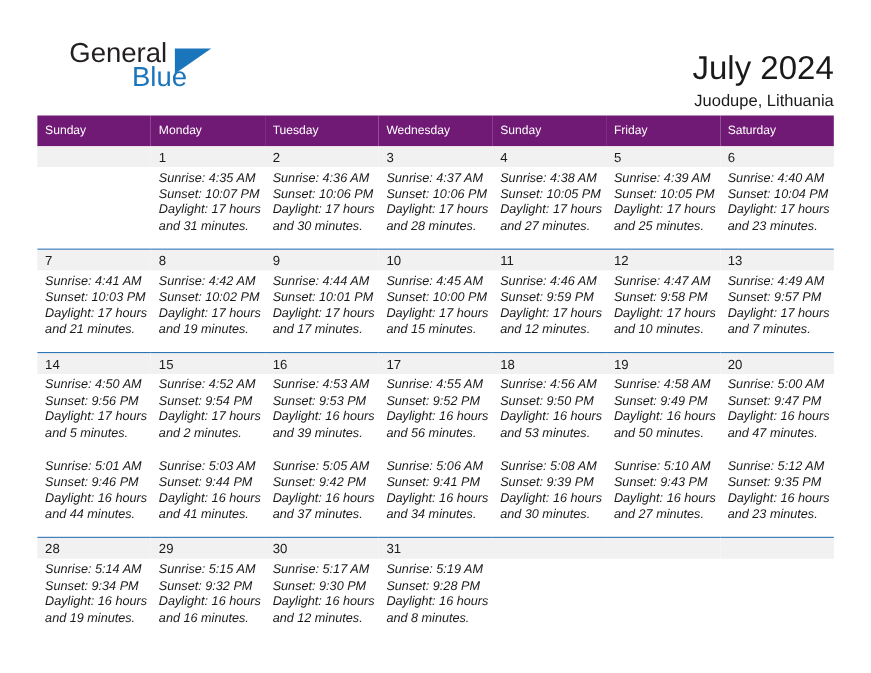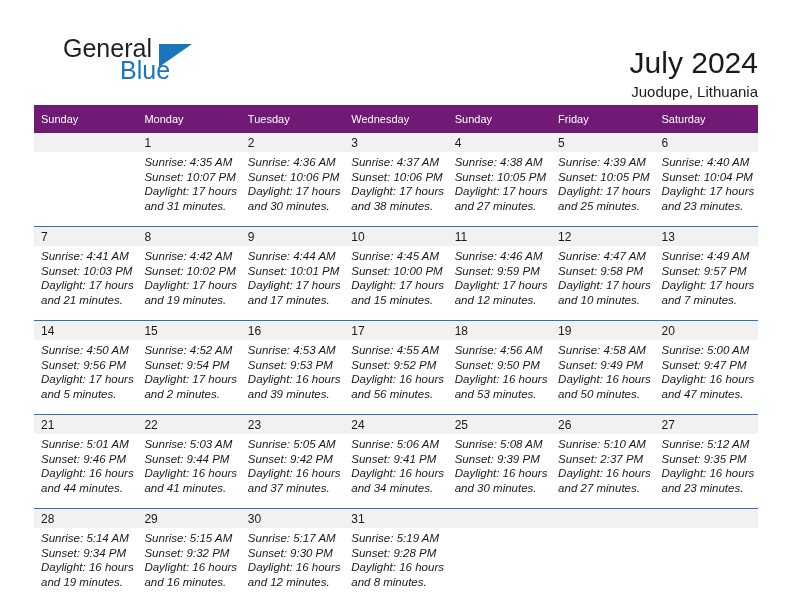--- a/index.html
+++ b/index.html
@@ -193,21 +193,21 @@
           <td>
             <span class="info-line">Sunrise: 4:36 AM</span>
             <span class="info-line">Sunset: 10:06 PM</span>
             <span class="info-line">Daylight: 17 hours</span>
             <span class="info-line">and 30 minutes.</span>
           </td>
           <td>
             <span class="info-line">Sunrise: 4:37 AM</span>
             <span class="info-line">Sunset: 10:06 PM</span>
             <span class="info-line">Daylight: 17 hours</span>
-            <span class="info-line">and 38 minutes.</span>
+            <span class="info-line">and 28 minutes.</span>
           </td>
           <td>
             <span class="info-line">Sunrise: 4:38 AM</span>
             <span class="info-line">Sunset: 10:05 PM</span>
             <span class="info-line">Daylight: 17 hours</span>
             <span class="info-line">and 27 minutes.</span>
           </td>
           <td>
             <span class="info-line">Sunrise: 4:39 AM</span>
             <span class="info-line">Sunset: 10:05 PM</span>
@@ -320,29 +320,20 @@
             <span class="info-line">Daylight: 16 hours</span>
             <span class="info-line">and 50 minutes.</span>
           </td>
           <td>
             <span class="info-line">Sunrise: 5:00 AM</span>
             <span class="info-line">Sunset: 9:47 PM</span>
             <span class="info-line">Daylight: 16 hours</span>
             <span class="info-line">and 47 minutes.</span>
           </td>
         </tr>
-        <tr class="daynum-row">
-          <td>21</td>
-          <td>22</td>
-          <td>23</td>
-          <td>24</td>
-          <td>25</td>
-          <td>26</td>
-          <td>27</td>
-        </tr>
         <tr class="info-row">
           <td>
             <span class="info-line">Sunrise: 5:01 AM</span>
             <span class="info-line">Sunset: 9:46 PM</span>
             <span class="info-line">Daylight: 16 hours</span>
             <span class="info-line">and 44 minutes.</span>
           </td>
           <td>
             <span class="info-line">Sunrise: 5:03 AM</span>
             <span class="info-line">Sunset: 9:44 PM</span>
@@ -362,21 +353,21 @@
             <span class="info-line">and 34 minutes.</span>
           </td>
           <td>
             <span class="info-line">Sunrise: 5:08 AM</span>
             <span class="info-line">Sunset: 9:39 PM</span>
             <span class="info-line">Daylight: 16 hours</span>
             <span class="info-line">and 30 minutes.</span>
           </td>
           <td>
             <span class="info-line">Sunrise: 5:10 AM</span>
-            <span class="info-line">Sunset: 2:37 PM</span>
+            <span class="info-line">Sunset: 9:43 PM</span>
             <span class="info-line">Daylight: 16 hours</span>
             <span class="info-line">and 27 minutes.</span>
           </td>
           <td>
             <span class="info-line">Sunrise: 5:12 AM</span>
             <span class="info-line">Sunset: 9:35 PM</span>
             <span class="info-line">Daylight: 16 hours</span>
             <span class="info-line">and 23 minutes.</span>
           </td>
         </tr>

